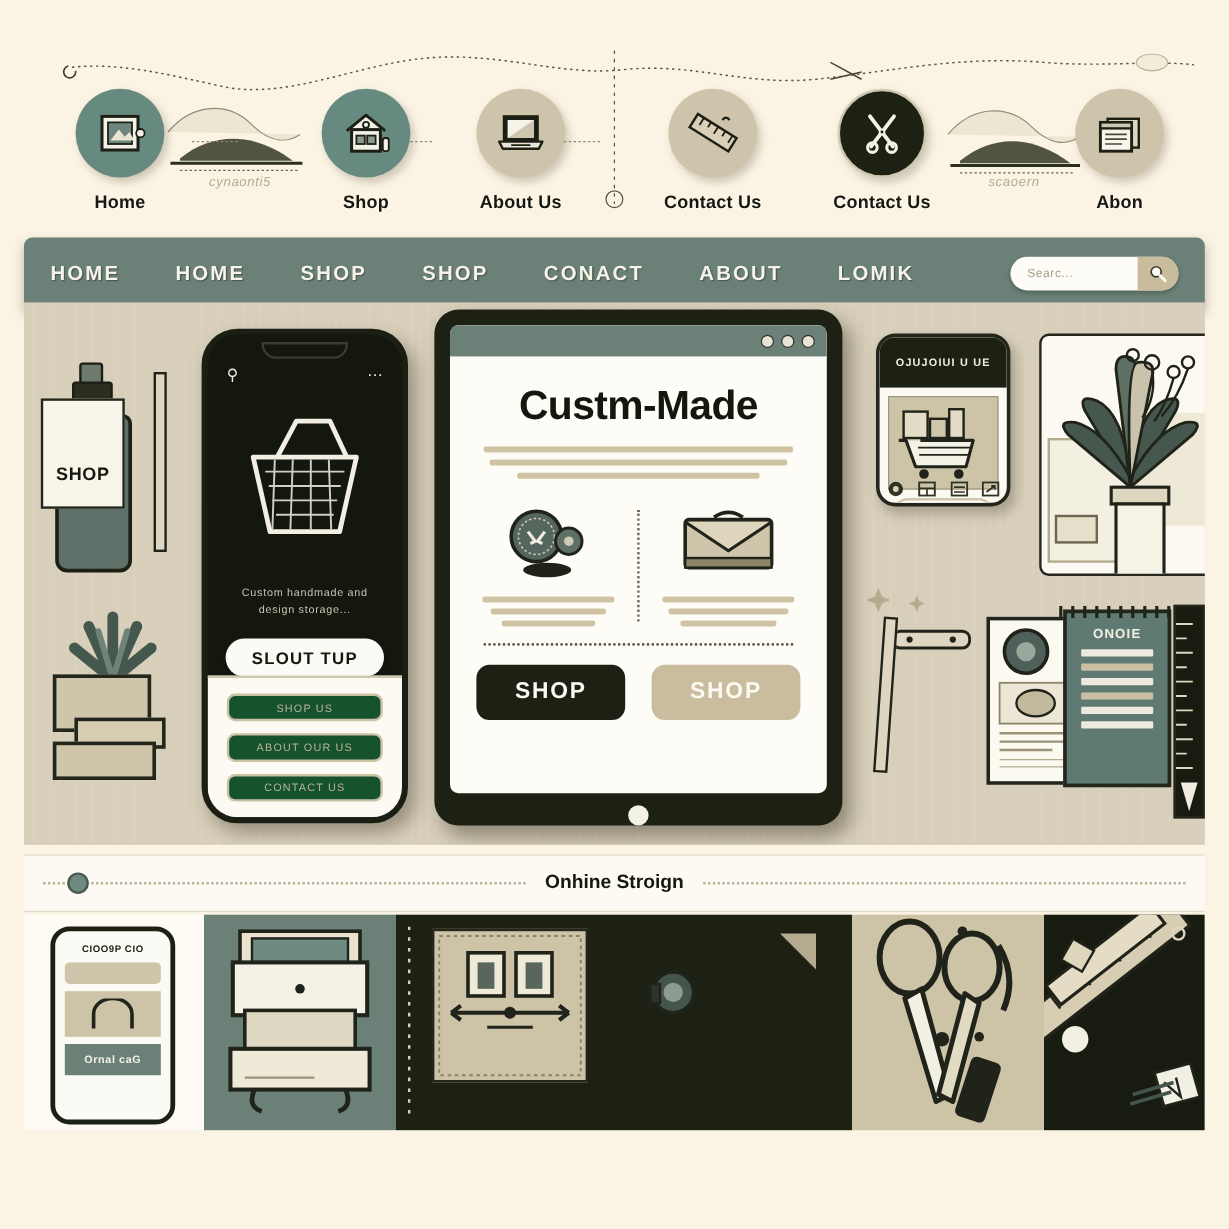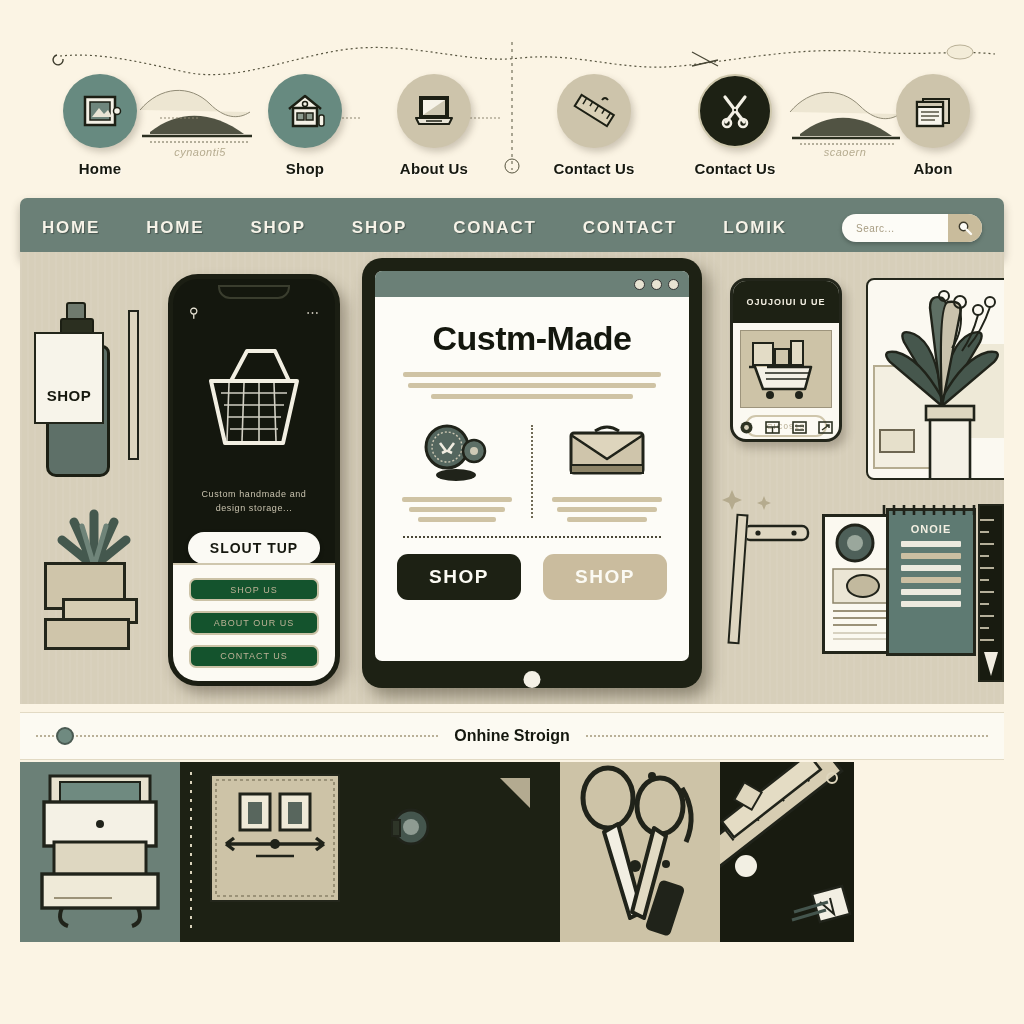--- a/index.html
+++ b/index.html
@@ -196,21 +196,21 @@
   }
   .btn.dark { background: #1d2114; color: #fbfaf3; }
   .btn.tan  { background: #cabc9e; color: #fbfaf3; }
   .home-btn {
     position: absolute; bottom: 0px; left: 50%; transform: translateX(-50%);
     width: 17px; height: 17px; border-radius: 50%; background: #f4f1e6;
   }
 
   
   .phone2 {
-    position: absolute; left: 710px; top: 26px; width: 112px; height: 164px;
+    position: absolute; left: 710px; top: 26px; width: 112px; height: 144px;
     background: #fbf9f1; border: 3px solid #23261b; border-radius: 16px; overflow: hidden;
     box-shadow: 4px 6px 10px rgba(60,50,35,.3);
   }
   .phone2-head {
     height: 42px; background: #1d2114; color: #f2eee1;
     display: flex; align-items: center; justify-content: center;
     font-size: 9px; font-weight: bold; letter-spacing: 1px;
   }
   .phone2-img {
     margin: 7px; height: 78px; background: #cdc3a7; border: 1px solid #9d947c;
@@ -419,21 +419,21 @@
       <div class="icon-label">Abon</div>
     </div>
   </div>
 
   <div class="navbar">
     <div class="nav-item">HOME</div>
     <div class="nav-item">HOME</div>
     <div class="nav-item">SHOP</div>
     <div class="nav-item">SHOP</div>
     <div class="nav-item">CONACT</div>
-    <div class="nav-item">CONTACT</div>
+    <div class="nav-item">ABOUT</div>
     <div class="nav-item">LOMIK</div>
     <div class="nav-spacer"></div>
     <div class="search-pill">
       <span class="ph">Searc...</span>
       <span class="search-btn">
         <svg width="16" height="16" viewBox="0 0 16 16">
           <circle cx="6.5" cy="6.5" r="4.2" fill="#fdfcf7" stroke="#3c3a2c" stroke-width="1.4"></circle>
           <line x1="9.6" y1="9.6" x2="14" y2="14" stroke="#fdfcf7" stroke-width="2.4" stroke-linecap="round"></line>
         </svg>
       </span>
@@ -696,20 +696,32 @@
 
   <div class="caption-band">
     <span class="caption-bullet"></span>
     <span class="caption-line"></span>
     <span class="caption-text">Onhine Stroign</span>
     <span class="caption-line"></span>
   </div>
 
   <div class="strip">
 
+    <div class="cell c1">
+      <div class="mini-phone">
+        <div class="mini-title">CIOO9P CIO</div>
+        <div class="mini-bar"></div>
+        <div class="mini-img">
+          <svg width="40" height="26" viewBox="0 0 40 26">
+            <path d="M4,25 L4,13 a16,13 0 0,1 32,0 L36,25" fill="none" stroke="#20231a" stroke-width="3"></path>
+          </svg>
+        </div>
+        <div class="mini-cta">Ornal caG</div>
+      </div>
+    </div>
 
     <div class="cell c2">
       <svg width="160" height="180" viewBox="0 0 160 180">
         <rect x="30" y="14" width="100" height="34" fill="#e8e2ce" stroke="#20231a" stroke-width="3"></rect>
         <rect x="40" y="20" width="80" height="22" fill="#6f8a80" stroke="#20231a" stroke-width="2"></rect>
         <rect x="24" y="40" width="112" height="44" fill="#f4f1e5" stroke="#20231a" stroke-width="3.4"></rect>
         <circle cx="80" cy="62" r="4" fill="#20231a"></circle>
         <rect x="34" y="80" width="92" height="34" fill="#ded7c1" stroke="#20231a" stroke-width="3"></rect>
         <rect x="22" y="112" width="116" height="34" fill="#efead8" stroke="#20231a" stroke-width="3.4"></rect>
         <line x1="34" y1="136" x2="92" y2="136" stroke="#9b9278" stroke-width="2"></line>

